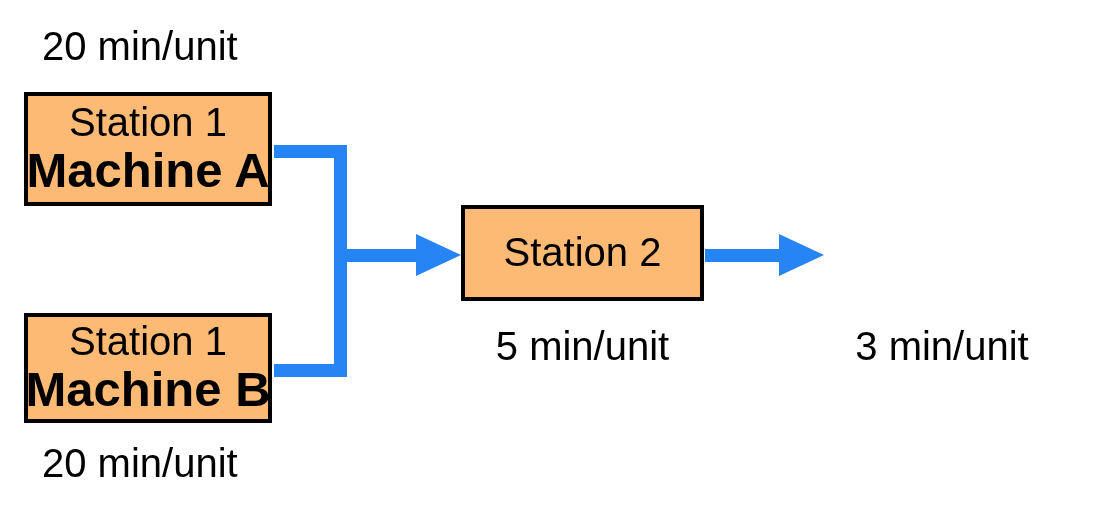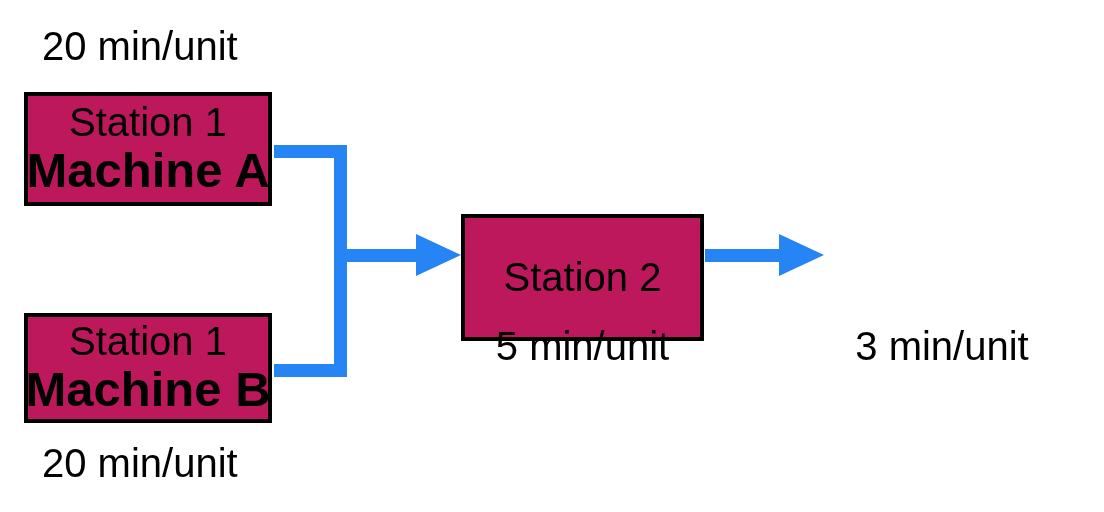--- a/index.html
+++ b/index.html
@@ -14,21 +14,21 @@
     height: 512px;
     background: #ffffff;
     font-family: "Liberation Sans", sans-serif;
     overflow: hidden;
   }
 
   
   .station-box {
     position: absolute;
     box-sizing: border-box;
-    background: #be185d;
+    background: #fdba74;
     border: 4px solid #000000;
     display: flex;
     flex-direction: column;
     align-items: center;
     justify-content: center;
     color: #000000;
   }
   .station-title {
     font-size: 40px;
     line-height: 1.08;
@@ -37,21 +37,21 @@
   }
   .station-sub {
     font-size: 49px;
     line-height: 1.08;
     white-space: nowrap;
     font-weight: 700;
   }
 
   #box-machine-a { left: 24px;  top: 92px;  width: 248px; height: 114px; }
   #box-machine-b { left: 24px;  top: 313px; width: 248px; height: 110px; }
-  #box-station-2 { left: 461px; top: 214px; width: 243px; height: 127px; }
+  #box-station-2 { left: 461px; top: 205px; width: 243px; height: 96px; }
   #box-station-3 { left: 822px; top: 206px; width: 240px; height: 100px; }
 
   
   .rate-label {
     position: absolute;
     font-size: 40px;
     color: #000000;
     white-space: nowrap;
     line-height: 1;
   }

